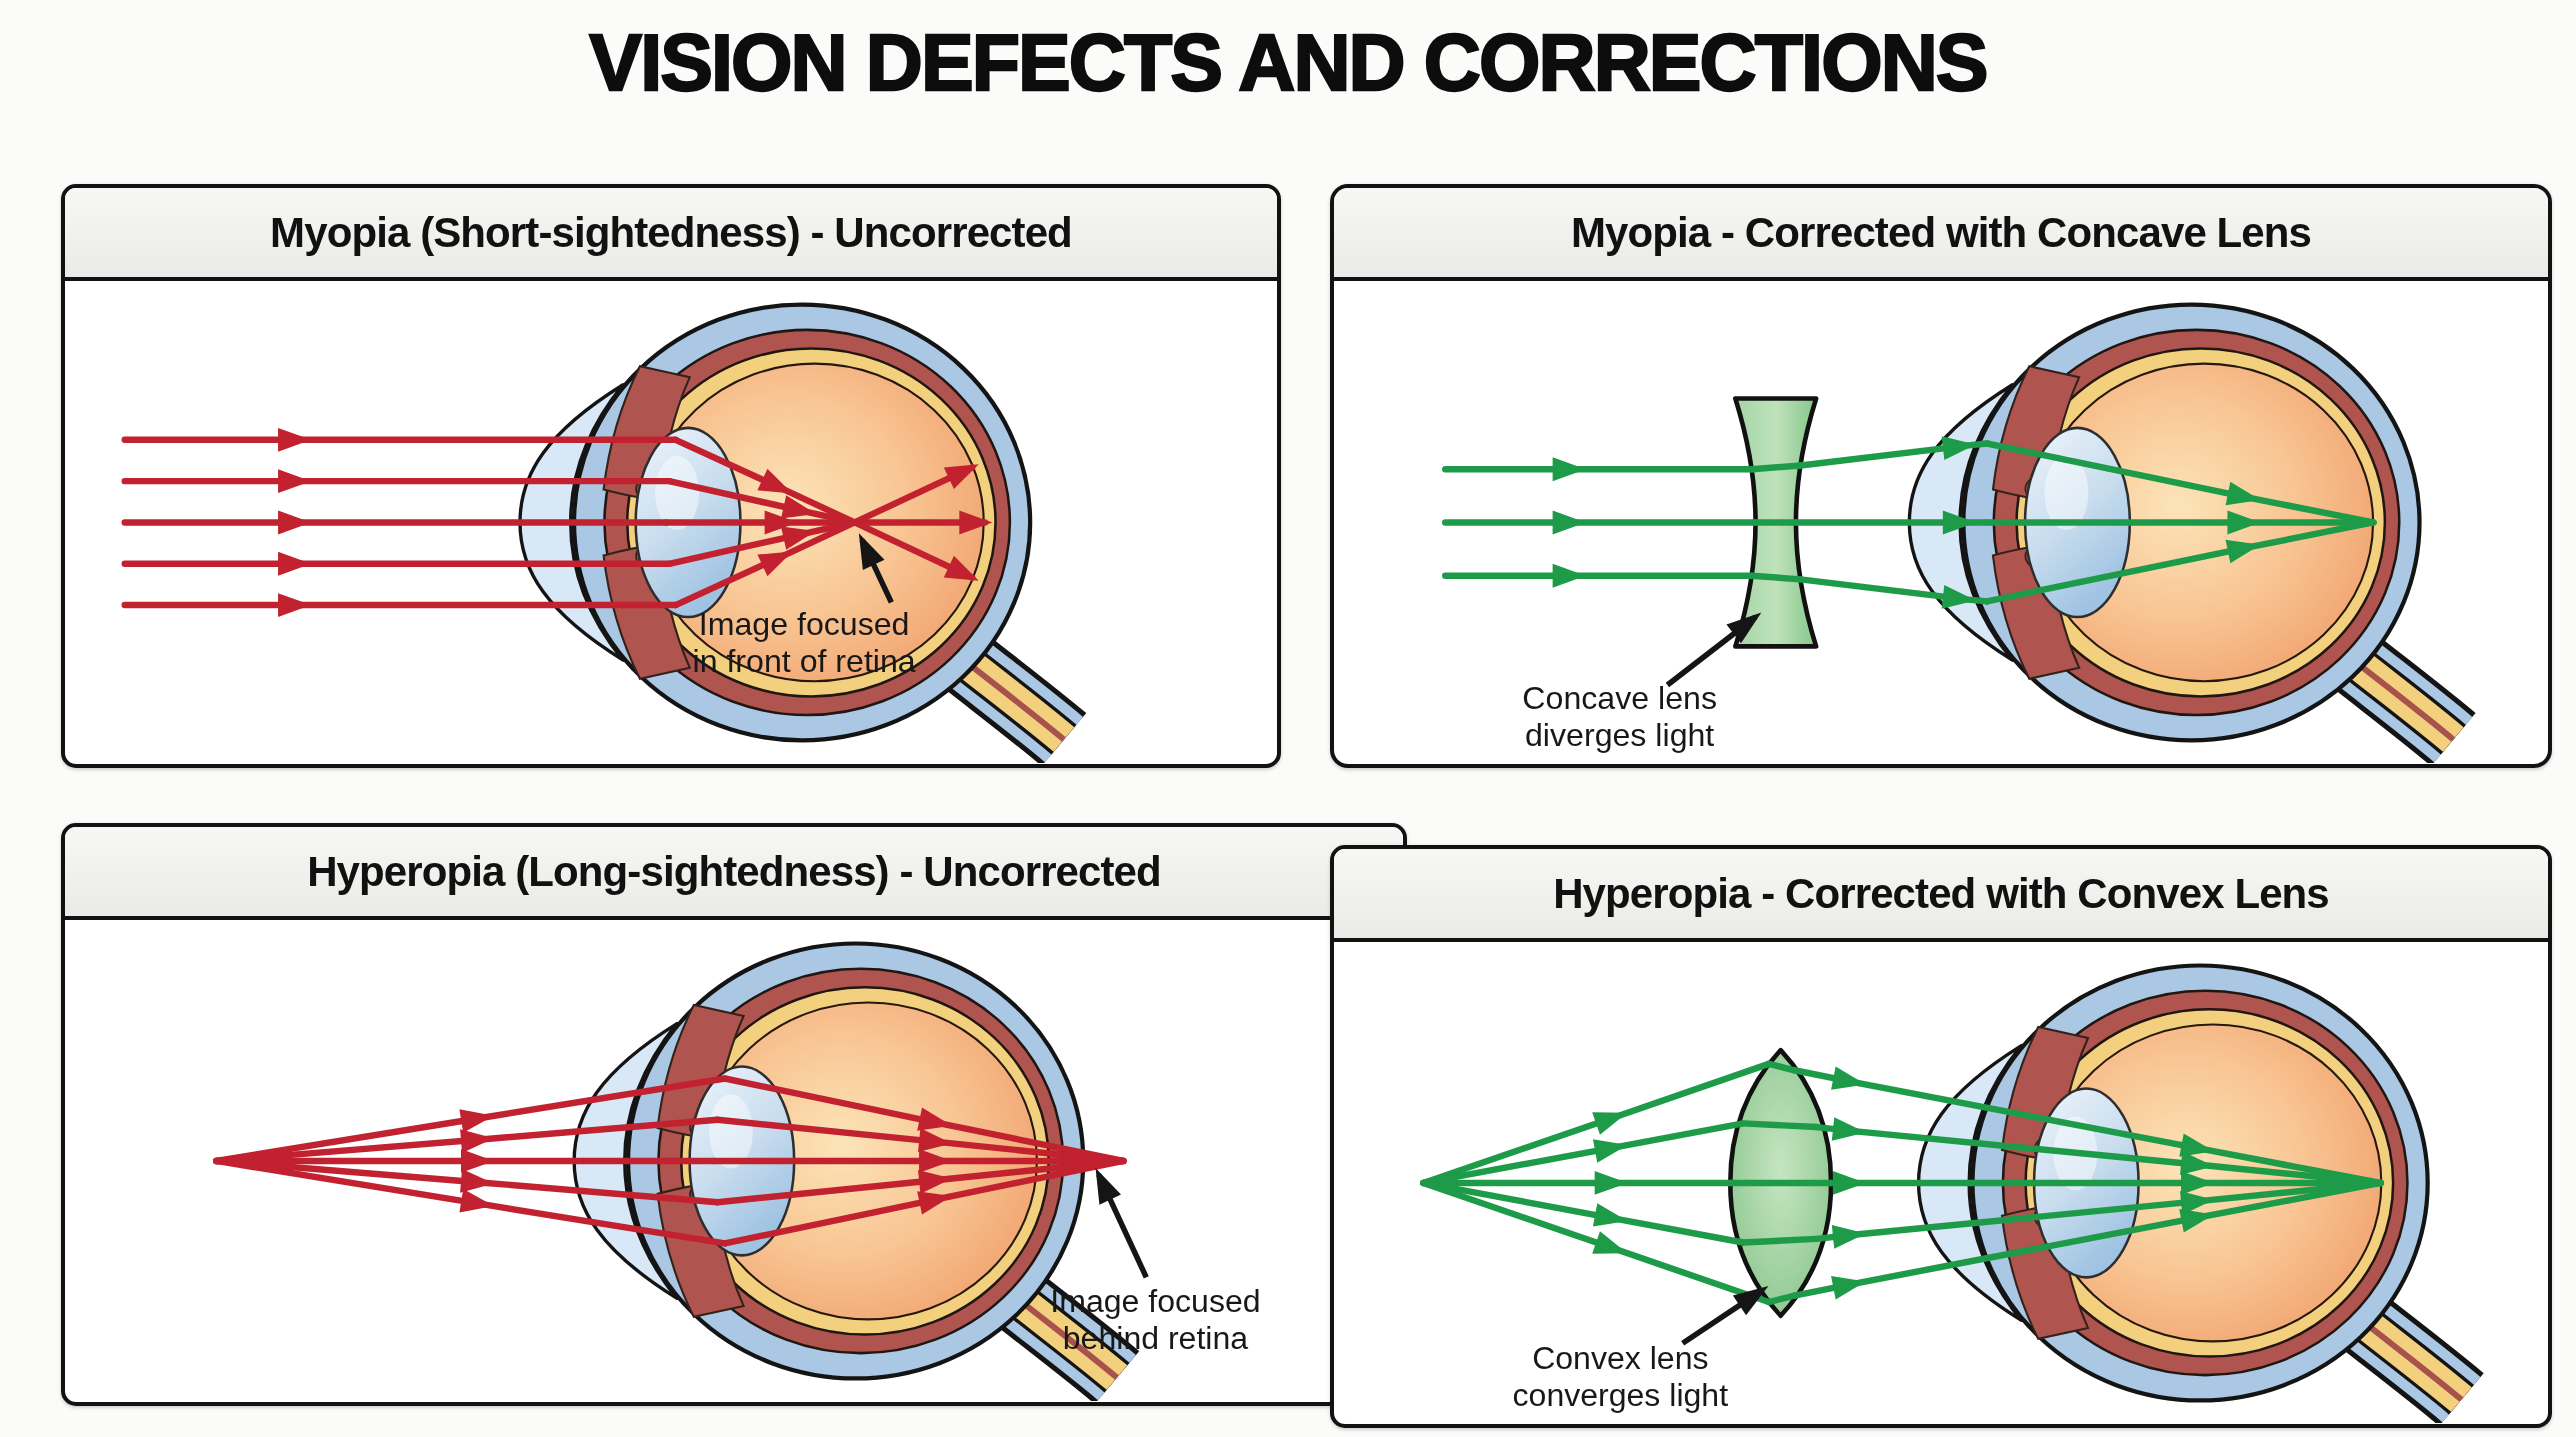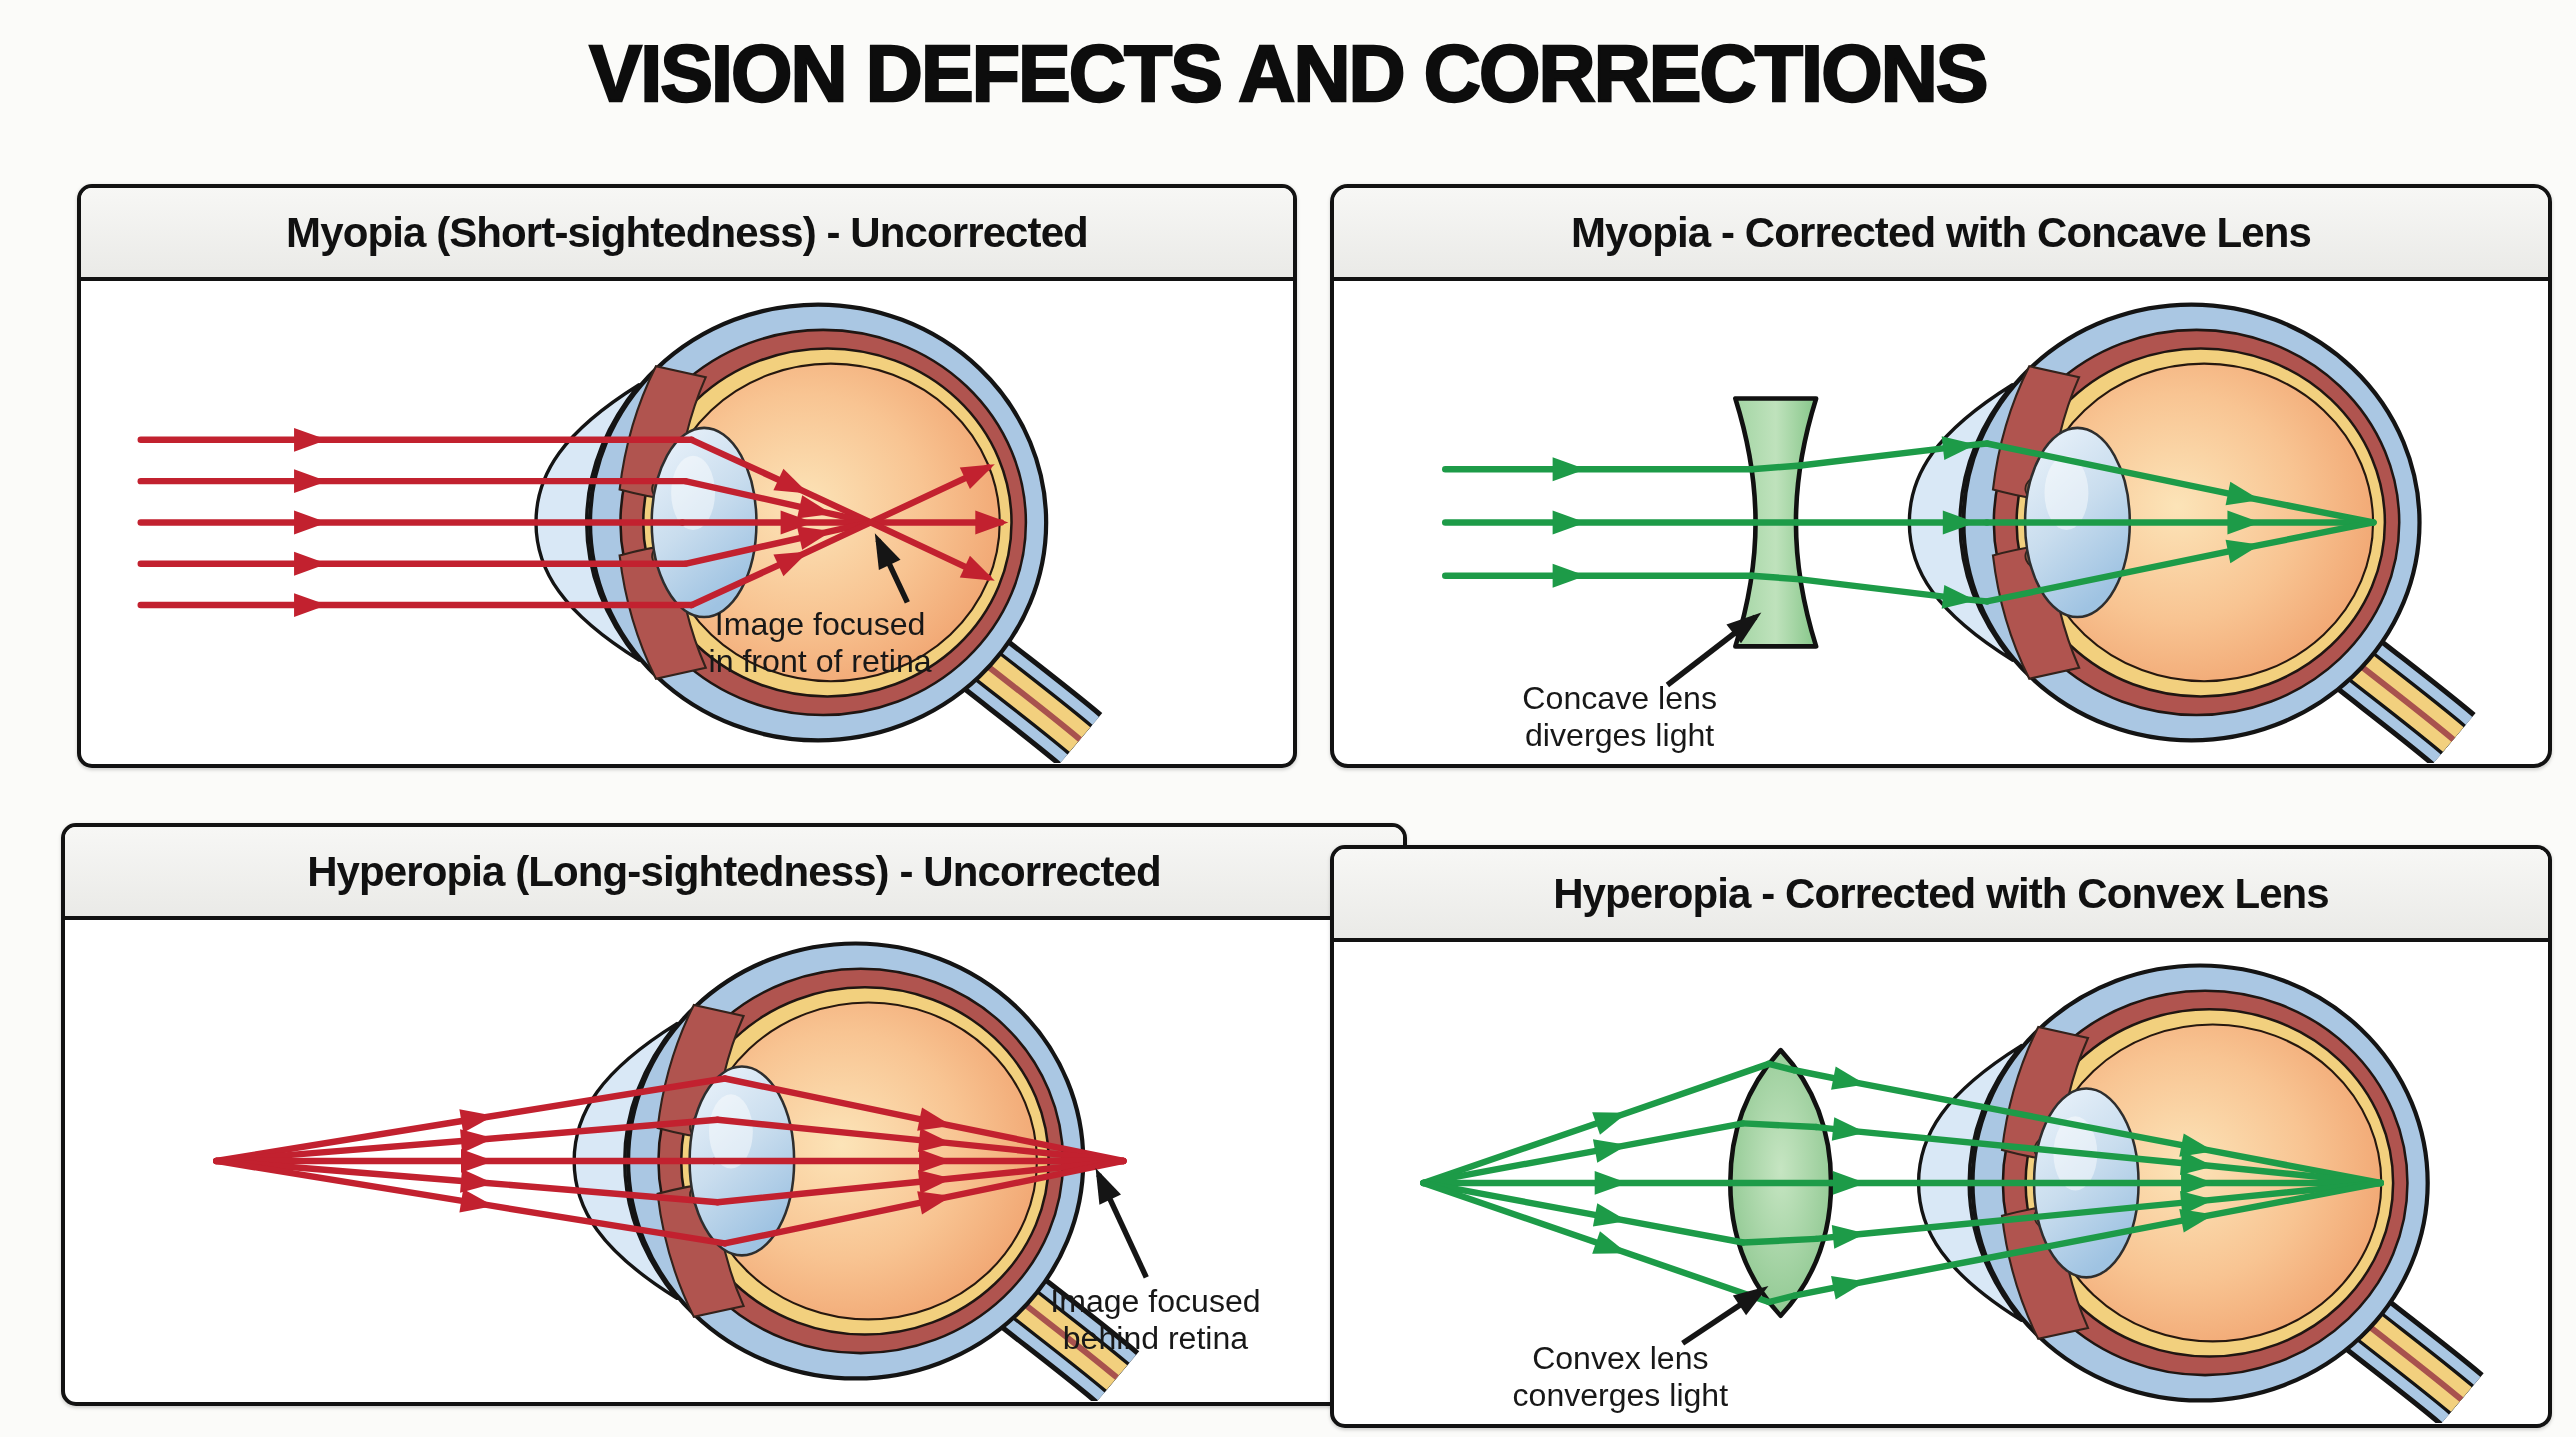--- a/index.html
+++ b/index.html
@@ -1,26 +1,26 @@
 <!DOCTYPE html>
 <html style="font-size:15px"><head>
 <meta charset="utf-8">
 <style>
   html,body{margin:0;padding:0;}
   body{font-family:"Liberation Sans",sans-serif;background:#fbfbf9;}
   .page{position:relative;width:2576px;height:1438px;background:#fbfbf9;overflow:hidden;}
-  .title{margin:11px;padding-top:17px;text-align:center;font-size:79px;font-weight:bold;
+  .title{margin:0;padding-top:17px;text-align:center;font-size:79px;font-weight:bold;
          letter-spacing:-1.9px;color:#0d0d0d;-webkit-text-stroke:2.3px #0d0d0d;}
   .panel{position:absolute;background:#ffffff;border:4.7px solid #121212;border-radius:15px;
          box-sizing:border-box;overflow:hidden;box-shadow:0 1.9px 3.7px rgba(0,0,0,.18);}
   .panel-header{height:89px;display:flex;align-items:center;justify-content:center;
          background:linear-gradient(#f7f7f5,#eaeae7);border-bottom:4.7px solid #121212;}
   .panel-header span{font-size:42px;font-weight:bold;color:#111;letter-spacing:-0.9px;}
   .diagram{display:block;width:100%;height:calc(100% - 94px);}
-  #p1{left:61px;top:184px;width:1220px;height:584px;margin-left:16px;}
+  #p1{left:61px;top:184px;width:1220px;height:584px;}
   #p2{left:1330px;top:184px;width:1222px;height:584px;border-radius:18px;}
   #p3{left:61px;top:823px;width:1346px;height:583px;}
   #p4{left:1330px;top:845px;width:1222px;height:583px;}
   .ann{font-size:35px;fill:#181818;text-anchor:middle;}
   .defs-holder{position:absolute;width:0;height:0;overflow:hidden;}
 </style>
 </head>
 <body>
 
 <div class="page">

